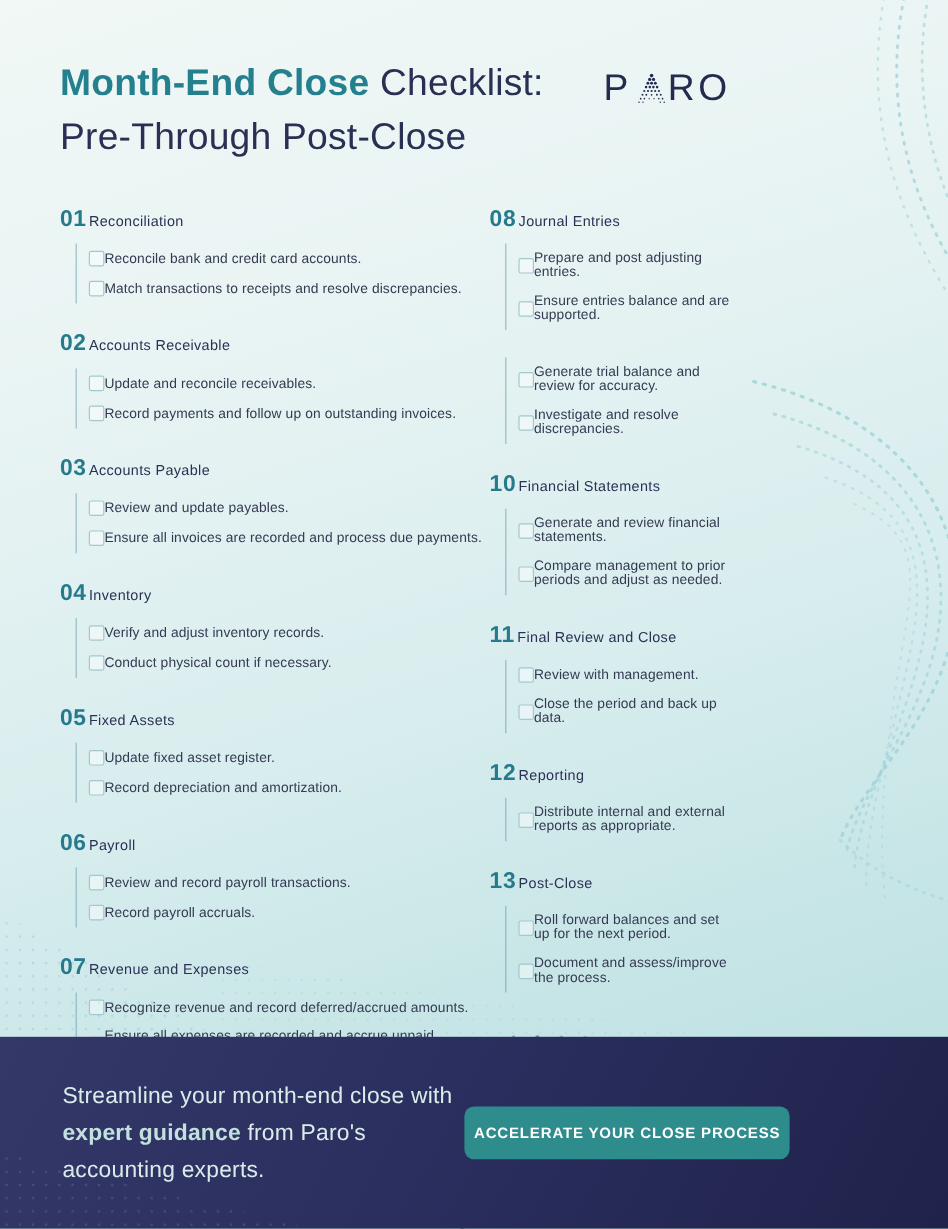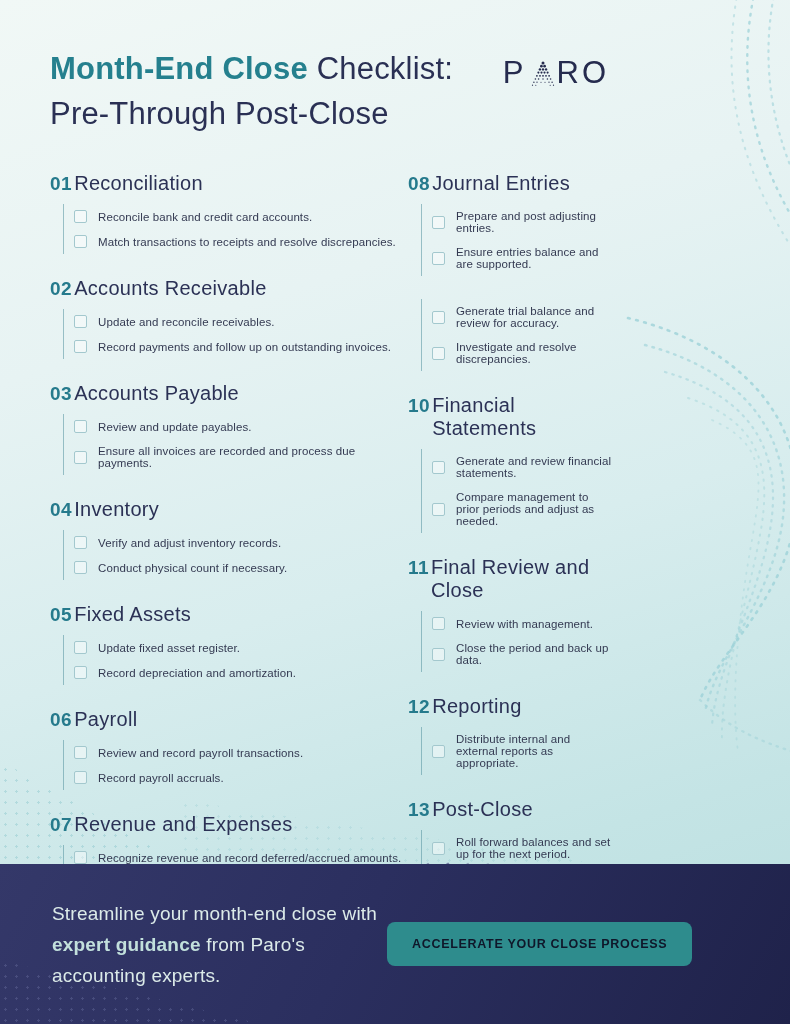--- a/index.html
+++ b/index.html
@@ -41,49 +41,49 @@
   .logo .dotted-a { margin: 0 1px 0 3px; }
 
   
   .columns {
     position: absolute; top: 172px; left: 50px; right: 40px;
     display: grid; grid-template-columns: 352px 1fr; column-gap: 6px;
   }
   .sec { margin-bottom: 23px; }
   .sec-head { display: flex; align-items: baseline; gap: 2px; margin-bottom: 9px; }
   .sec-num { font-size: 19px; font-weight: 700; color: #257a8c; letter-spacing: .5px; }
-  .sec-title { font-size: 20px; color: #2b3155; letter-spacing: .3px; }
+  .sec-title { font-size: 12px; color: #2b3155; letter-spacing: .3px; }
   .sec-items {
     margin-left: 13px; padding-left: 10px;
     border-left: 1.5px solid rgba(84, 146, 158, .55);
   }
-  .item { display: flex; align-items: center; gap: 11px; padding: 6px 0; }
+  .item { display: flex; align-items: center; padding: 6px 0; }
   .checkbox {
     width: 13px; height: 13px; flex: 0 0 13px;
     border: 1px solid #a3c8ce; border-radius: 2px;
     background: rgba(255,255,255,.45);
     cursor: pointer;
   }
   .item-label { font-size: 11.5px; color: #343a52; letter-spacing: .1px; }
 
   
   .footer {
     position: absolute; left: 0; top: 864px; width: 790px; height: 160px;
     background: linear-gradient(118deg, #343869 0%, #2b2f5f 45%, #1f224a 100%);
     display: flex; align-items: center; 
     padding: 0 52px;
   }
   .footer-msg { width: 335px; font-size: 19px; line-height: 31px; color: #dcebe9; letter-spacing: .2px; }
   .footer-msg .bold { font-weight: 700; color: #c2e0dc; }
   .cta-button {
     border: none; cursor: pointer;
-    background: #2e8c8d; color: #0f172a;
+    background: #2e8c8d; color: #ffffff;
     font-family: "Liberation Sans", sans-serif;
     font-size: 12.5px; font-weight: 700; letter-spacing: .7px;
-    padding: 15px 25px; border-radius: 8px;
+    padding: 15px 8px; border-radius: 8px;
     margin-right: 1px;
   }
 </style>
 </head>
 <body>
 
 <div class="page">
 
   <svg class="bg-svg" viewBox="0 0 790 1024" fill="none">
     <g stroke="#9ed2d8" stroke-linecap="round" fill="none">

